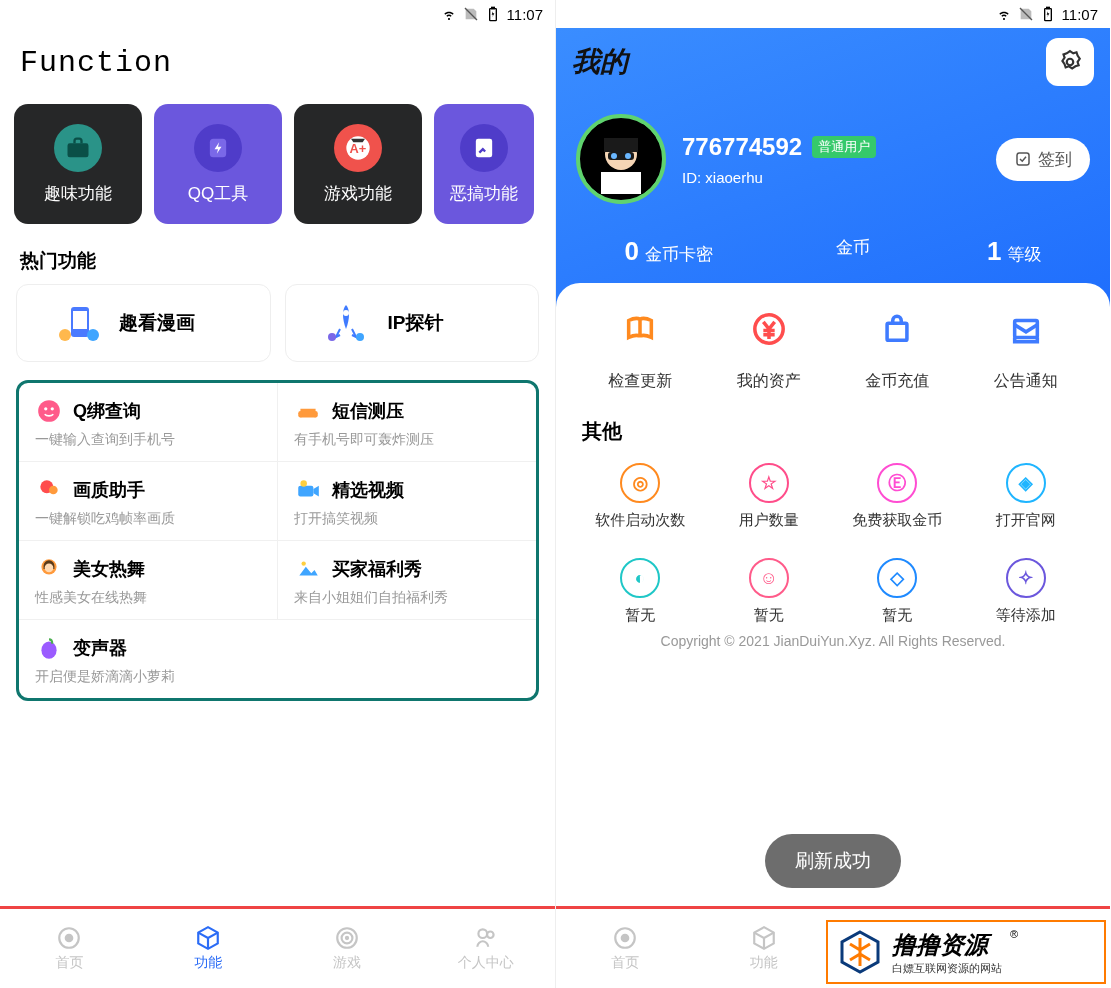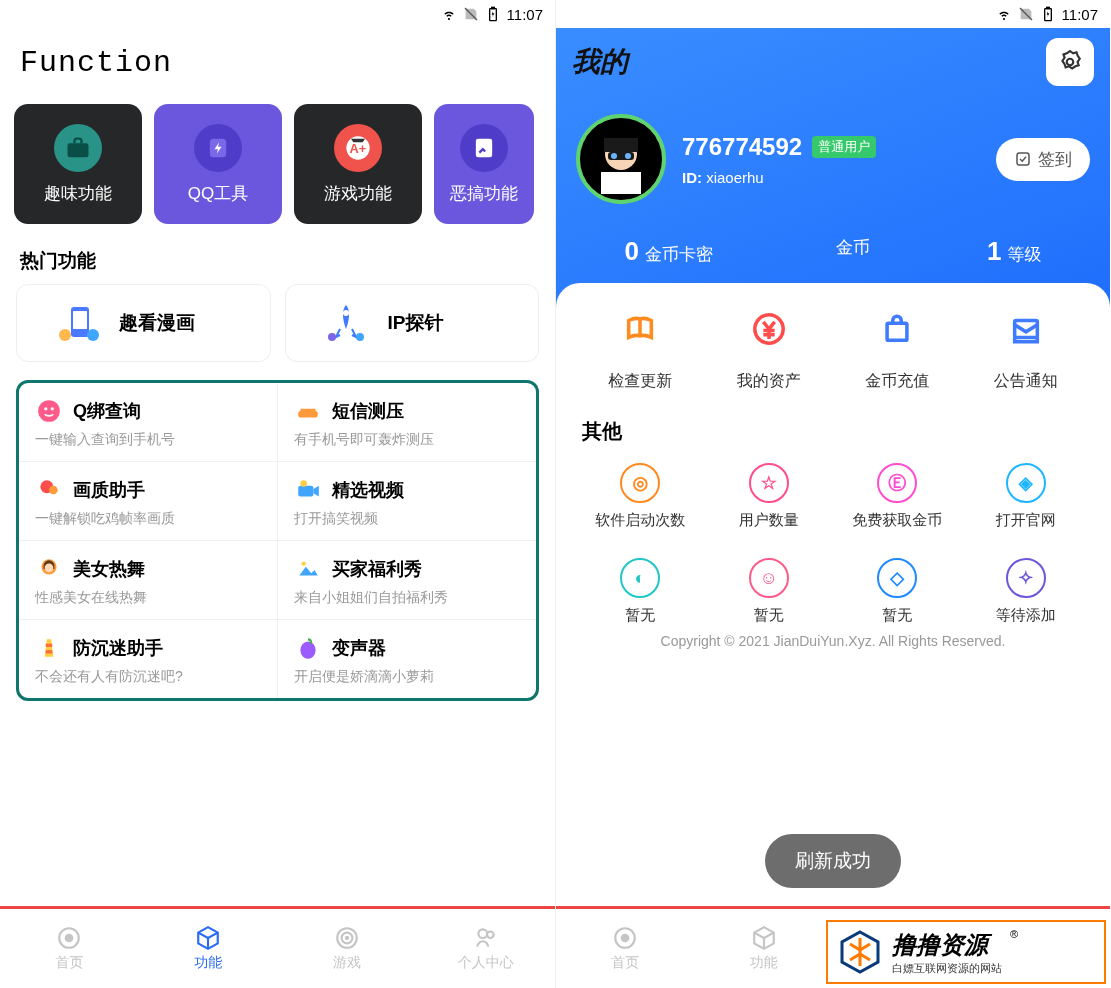--- a/index.html
+++ b/index.html
@@ -52,21 +52,21 @@
 .hero-top { display: flex; justify-content: space-between; align-items: center; padding: 10px 16px 0; }
 .hero-title { font-size: 28px; font-weight: 900; font-style: italic; color: #111; }
 .gear-btn { width: 48px; height: 48px; background: #fff; border-radius: 12px; display: flex; align-items: center; justify-content: center; }
 .profile-row { display: flex; align-items: center; padding: 28px 20px 0; gap: 16px; }
 .avatar-wrap { width: 90px; height: 90px; border-radius: 50%; border: 4px solid #5fd36f; overflow: hidden; background: #000; display:flex; align-items:center; justify-content:center;}
 .pf-info { flex: 1; }
 .pf-line1 { display: flex; align-items: center; gap: 10px; }
 .pf-uid { font-size: 24px; font-weight: 700; }
 .pf-badge { background: #35c96b; font-size: 13px; padding: 2px 6px; border-radius: 4px; }
 .pf-id { margin-top: 8px; font-size: 15px; }
-.pf-id b { font-weight: 700; }
+.pf-id b { font-weight: 400; }
 .checkin { background: #fff; color: #555; border-radius: 22px; padding: 10px 18px; font-size: 17px; display: flex; align-items: center; gap: 6px; }
 
 .stats-row { display: flex; justify-content: space-around; padding: 32px 10px 0; }
 .stat { display: flex; align-items: baseline; gap: 6px; font-size: 17px; }
 .stat .n { font-size: 26px; font-weight: 700; }
 
 .panel { background: #fff; border-radius: 24px 24px 0 0; margin-top: -24px; position: relative; padding: 28px 20px 0; flex: 1; }
 .btn-row { display: flex; justify-content: space-around; }
 .pbtn { display: flex; flex-direction: column; align-items: center; gap: 24px; font-size: 16px; color: #333; }
 .pbtn .pi { width: 36px; height: 36px; display: flex; align-items: center; justify-content: center; }
@@ -255,33 +255,20 @@
                   <path d="M4 18l6-8 5 6 3-3 3 5z"></path>
                   <circle cx="8" cy="7" r="2" fill="#ffcf3f"></circle>
                 </svg>
               </span>
               <span>买家福利秀</span>
             </div>
         <div class="lc-sub">来自小姐姐们自拍福利秀</div>
       </div>
     </div>
     <div class="list-row">
-      <div class="list-cell">
-        <div class="lc-head">
-              <span class="lc-ico">
-                <svg width="26" height="26" viewBox="0 0 24 24">
-                  <path d="M10 4h4l2 16H8z" fill="#ffcf3f"></path>
-                  <rect x="9" y="8" width="6" height="3" fill="#ff6b3c"></rect>
-                  <rect x="9" y="14" width="6" height="3" fill="#ff6b3c"></rect>
-                </svg>
-              </span>
-              <span>防沉迷助手</span>
-            </div>
-        <div class="lc-sub">不会还有人有防沉迷吧?</div>
-      </div>
       <div class="list-cell">
         <div class="lc-head">
               <span class="lc-ico">
                 <svg width="26" height="26" viewBox="0 0 24 24">
                   <ellipse cx="12" cy="14" rx="7" ry="8" fill="#9b5bff"></ellipse>
                   <path d="M12 4c2 0 3 2 3 4" stroke="#4caf50" stroke-width="2" fill="none"></path>
                 </svg>
               </span>
               <span>变声器</span>
             </div>

